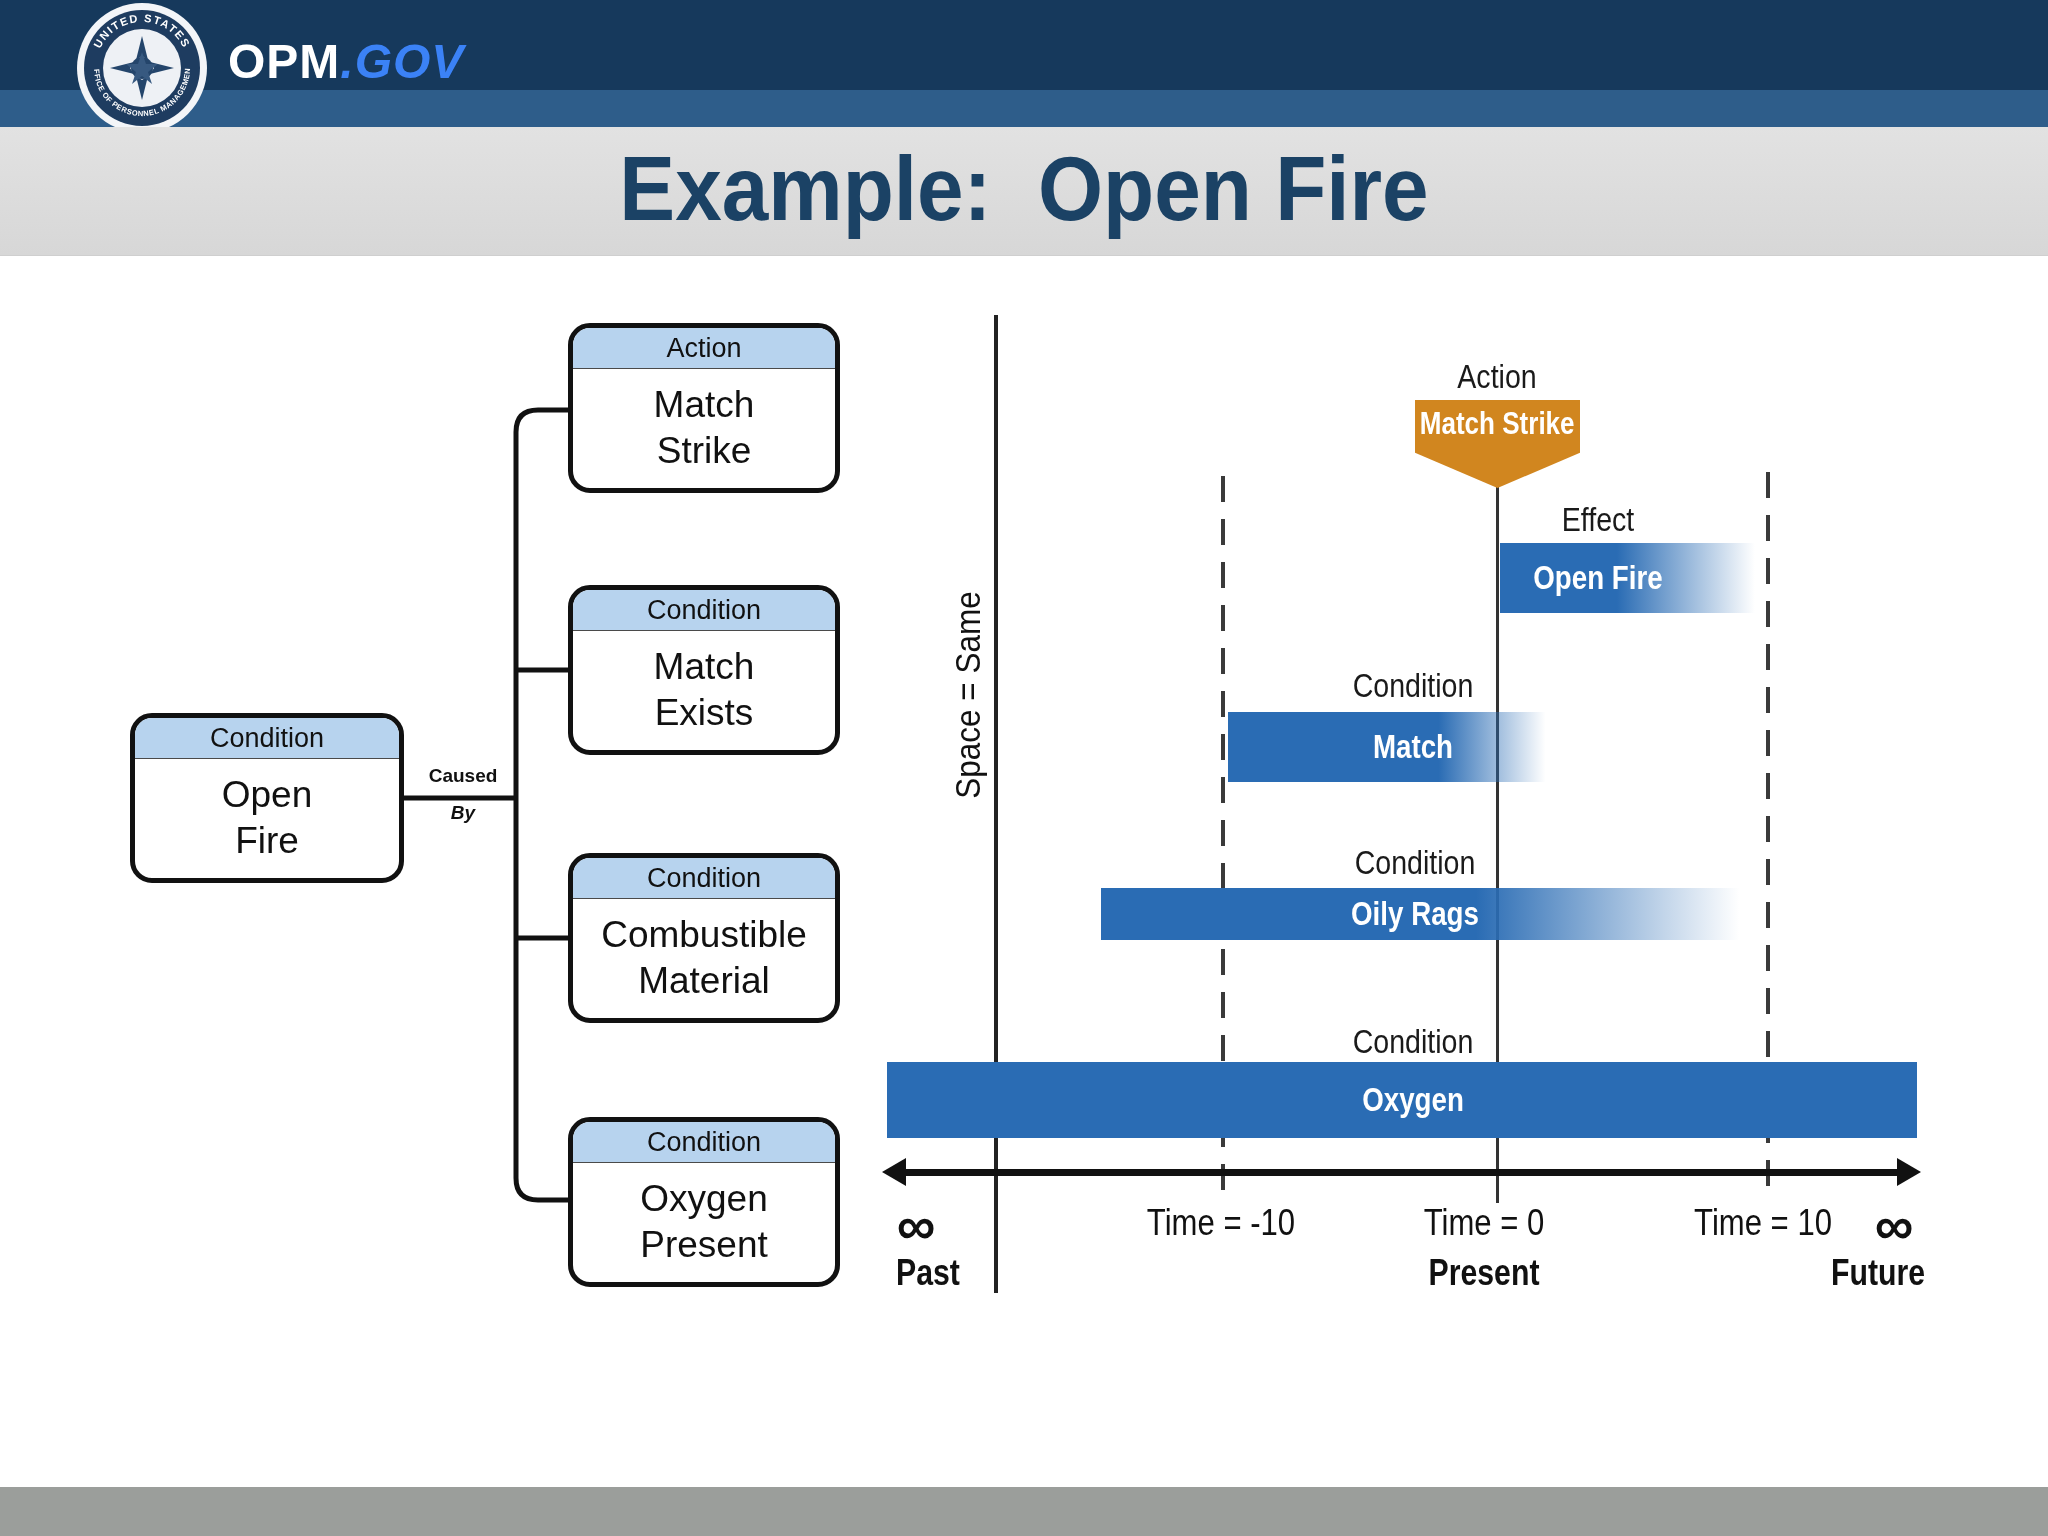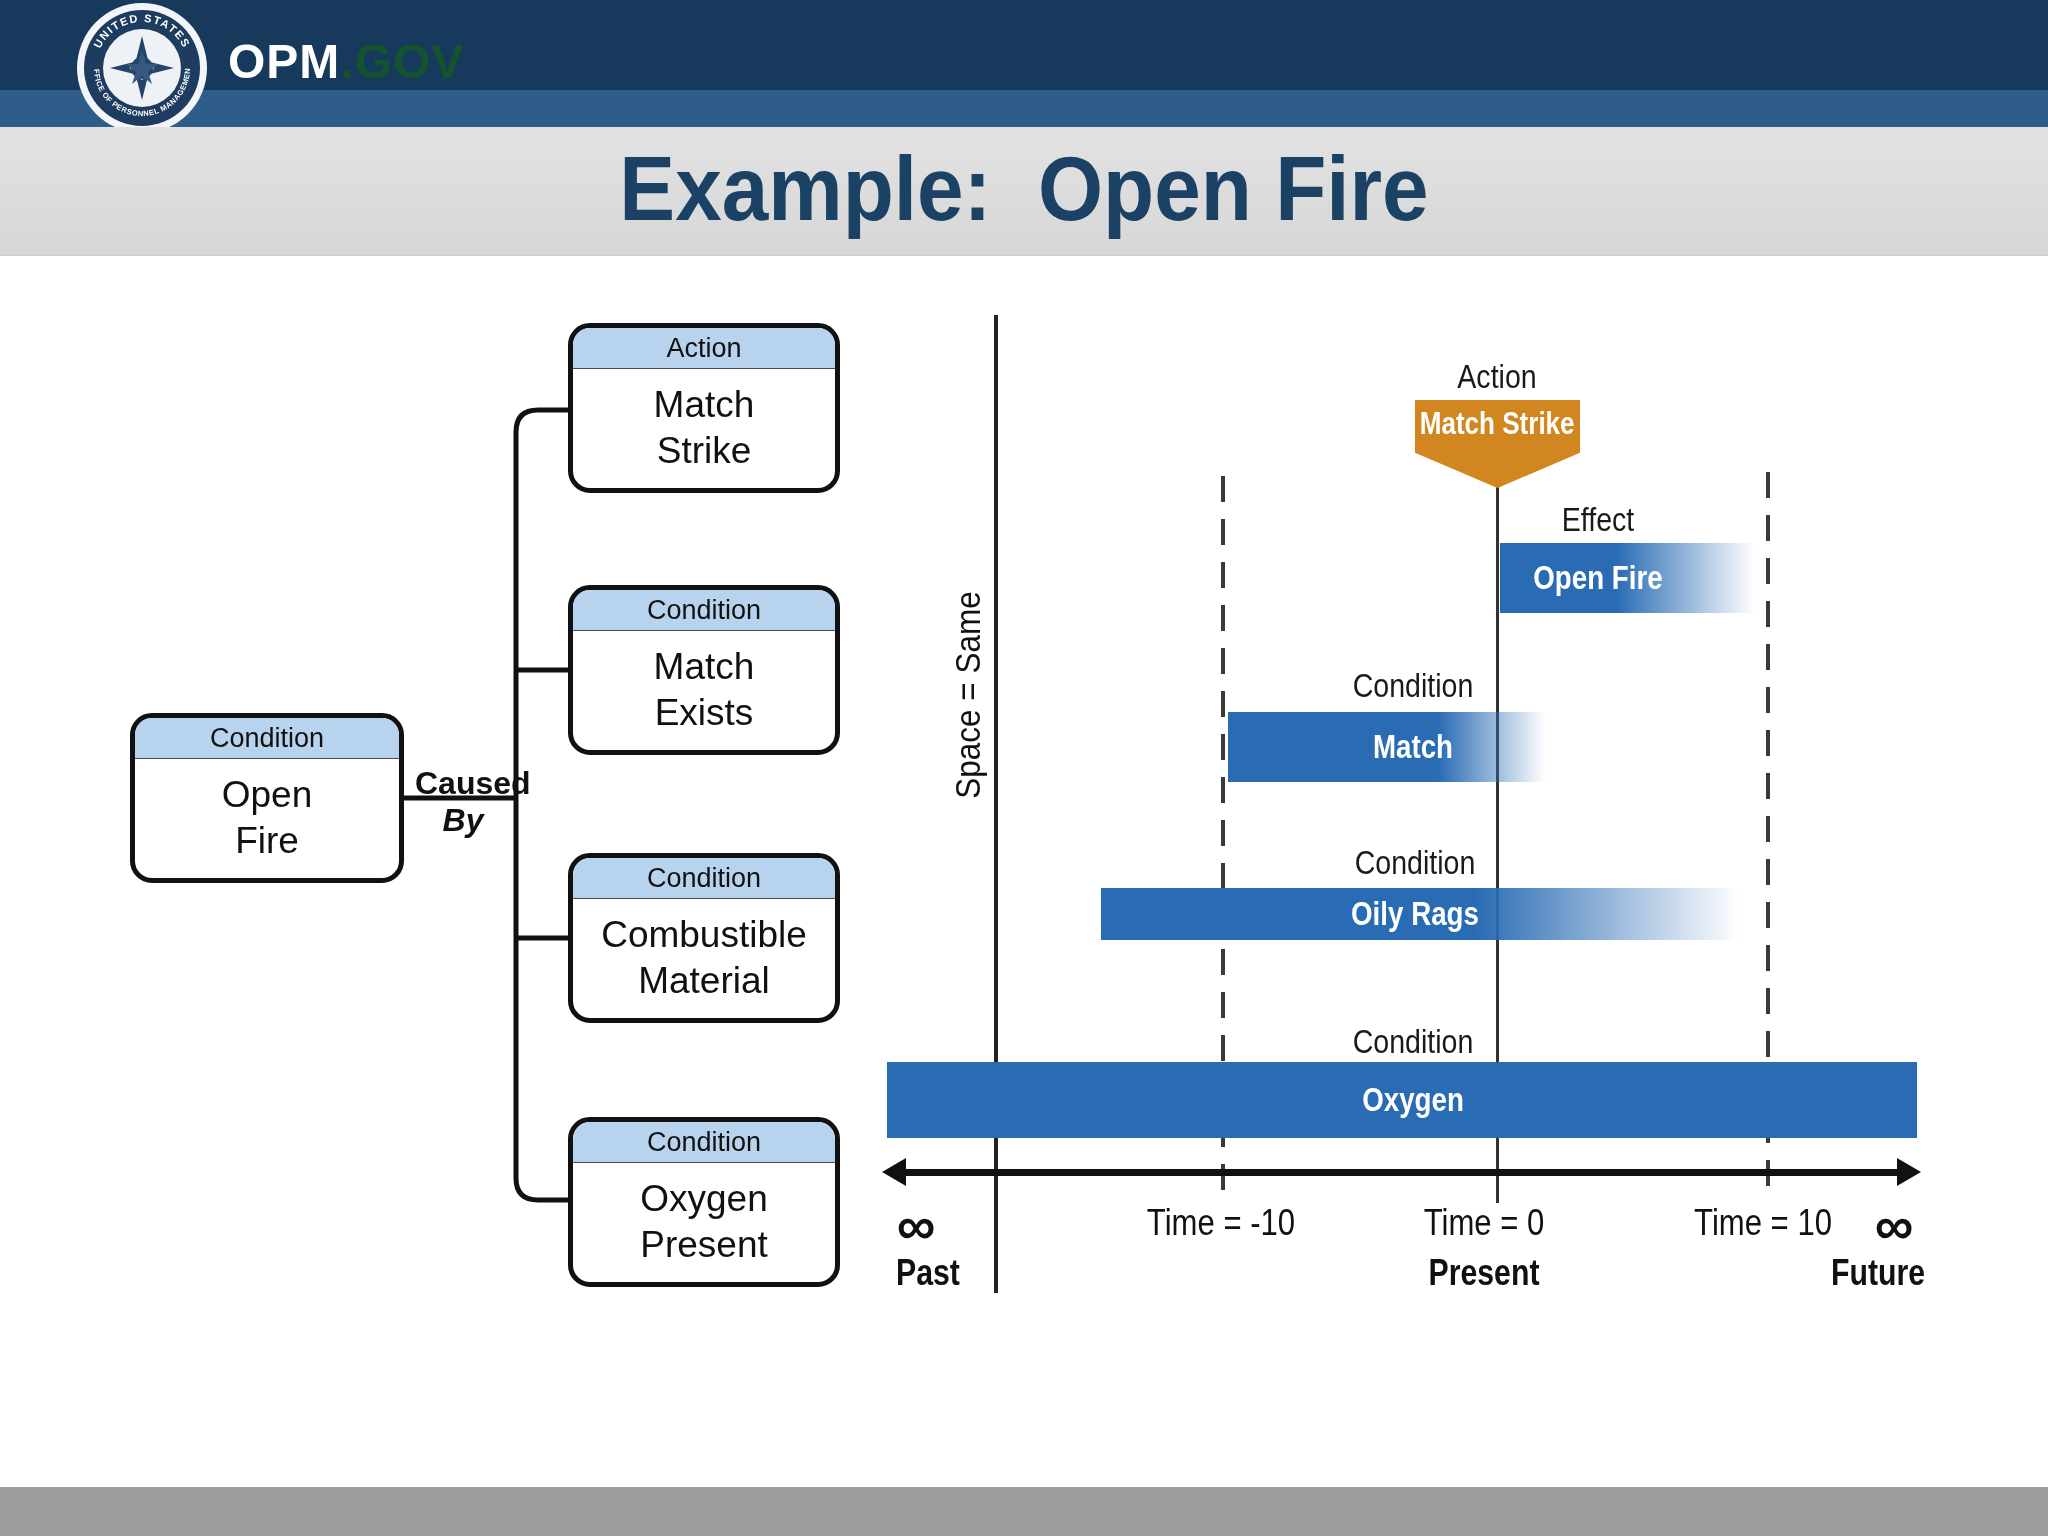--- a/index.html
+++ b/index.html
@@ -4,21 +4,21 @@
 <style>
   html,body{margin:0;padding:0;background:#ffffff;}
   body{font-family:"Liberation Sans", sans-serif; -webkit-font-smoothing:antialiased;}
   #slide{position:relative;width:2048px;height:1536px;background:#ffffff;overflow:hidden;}
 
   
   .hdr-navy{position:absolute;left:0;top:0;width:2048px;height:90px;background:#16395c;}
   .hdr-band{position:absolute;left:0;top:90px;width:2048px;height:37px;background:#2e5d8a;}
   .brand{position:absolute;left:228px;top:34px;font-size:48px;font-weight:700;letter-spacing:1px;}
   .brand .b1{color:#ffffff;}
-  .brand .b2{color:#14532d;}
+  .brand .b2{color:#3b82f6;font-style:italic;}
   .seal{position:absolute;left:76px;top:2px;width:132px;height:132px;}
 
   
   .title-band{position:absolute;left:0;top:127px;width:2048px;height:128px;
     background:linear-gradient(#e2e2e2,#d7d7d7);border-bottom:1px solid #cfcfcf;}
   .page-title{position:absolute;left:0;top:138px;width:2048px;text-align:center;
     font-size:90px;font-weight:700;color:#1b4265;white-space:pre;transform:scaleX(.93);}
 
   
   .fbox{position:absolute;width:272px;height:170px;background:#ffffff;border:5px solid #111;
@@ -27,21 +27,21 @@
     display:flex;align-items:center;justify-content:center;font-size:27px;color:#111;}
   .fbox .bbody{height:118px;display:flex;flex-direction:column;align-items:center;justify-content:center;
     font-size:37px;color:#111;line-height:1.25;}
   #box-effect{left:130px;top:713px;width:274px;}
   #box-c0{left:568px;top:323px;}
   #box-c1{left:568px;top:585px;}
   #box-c2{left:568px;top:853px;}
   #box-c3{left:568px;top:1117px;}
 
   .connector-svg{position:absolute;left:0;top:0;pointer-events:none;}
-  .linklabel{position:absolute;font-size:32px;font-weight:700;color:#111;text-align:center;}
+  .linklabel{position:absolute;font-size:19px;font-weight:700;color:#111;text-align:center;}
   #lbl-caused{left:415px;top:765px;width:96px;}
   #lbl-by{left:415px;top:802px;width:96px;font-style:italic;}
 
   
   .vline{position:absolute;background:#222;}
   #space-axis{left:994px;top:315px;width:4px;height:978px;}
   #time0-line{left:1496px;top:487px;width:3px;height:716px;background:#333;}
   .dash{position:absolute;width:4px;
     background:repeating-linear-gradient(to bottom,#3a3a3a 0 26px,transparent 26px 43px);}
   #dash-left{left:1221px;top:476px;height:727px;}

